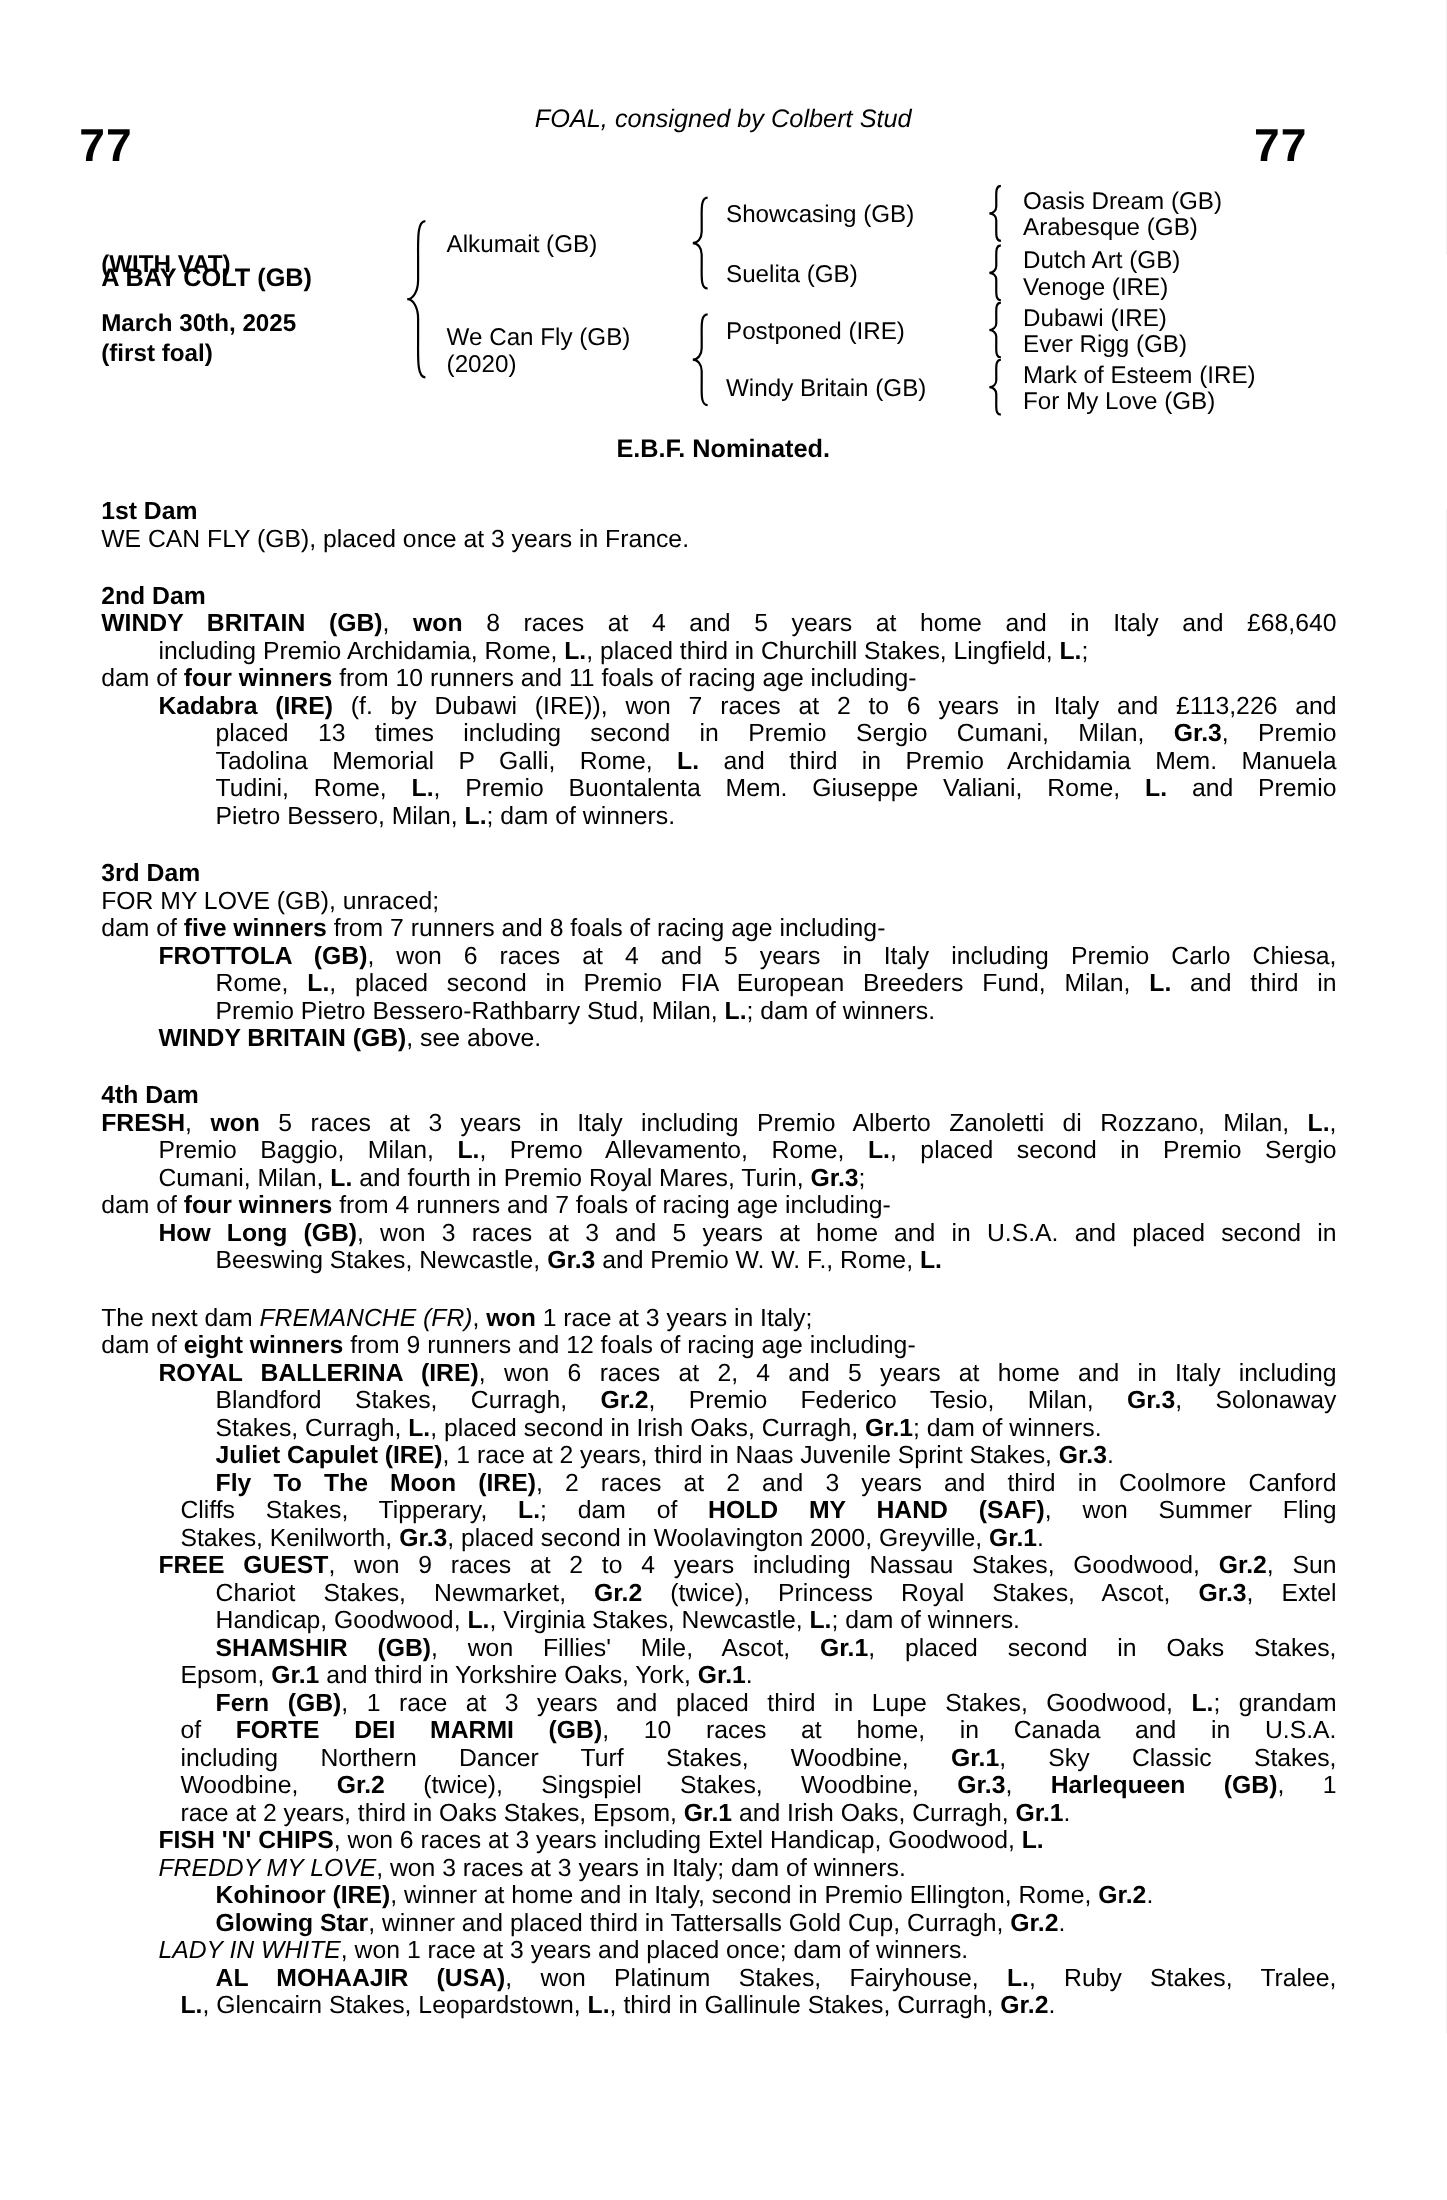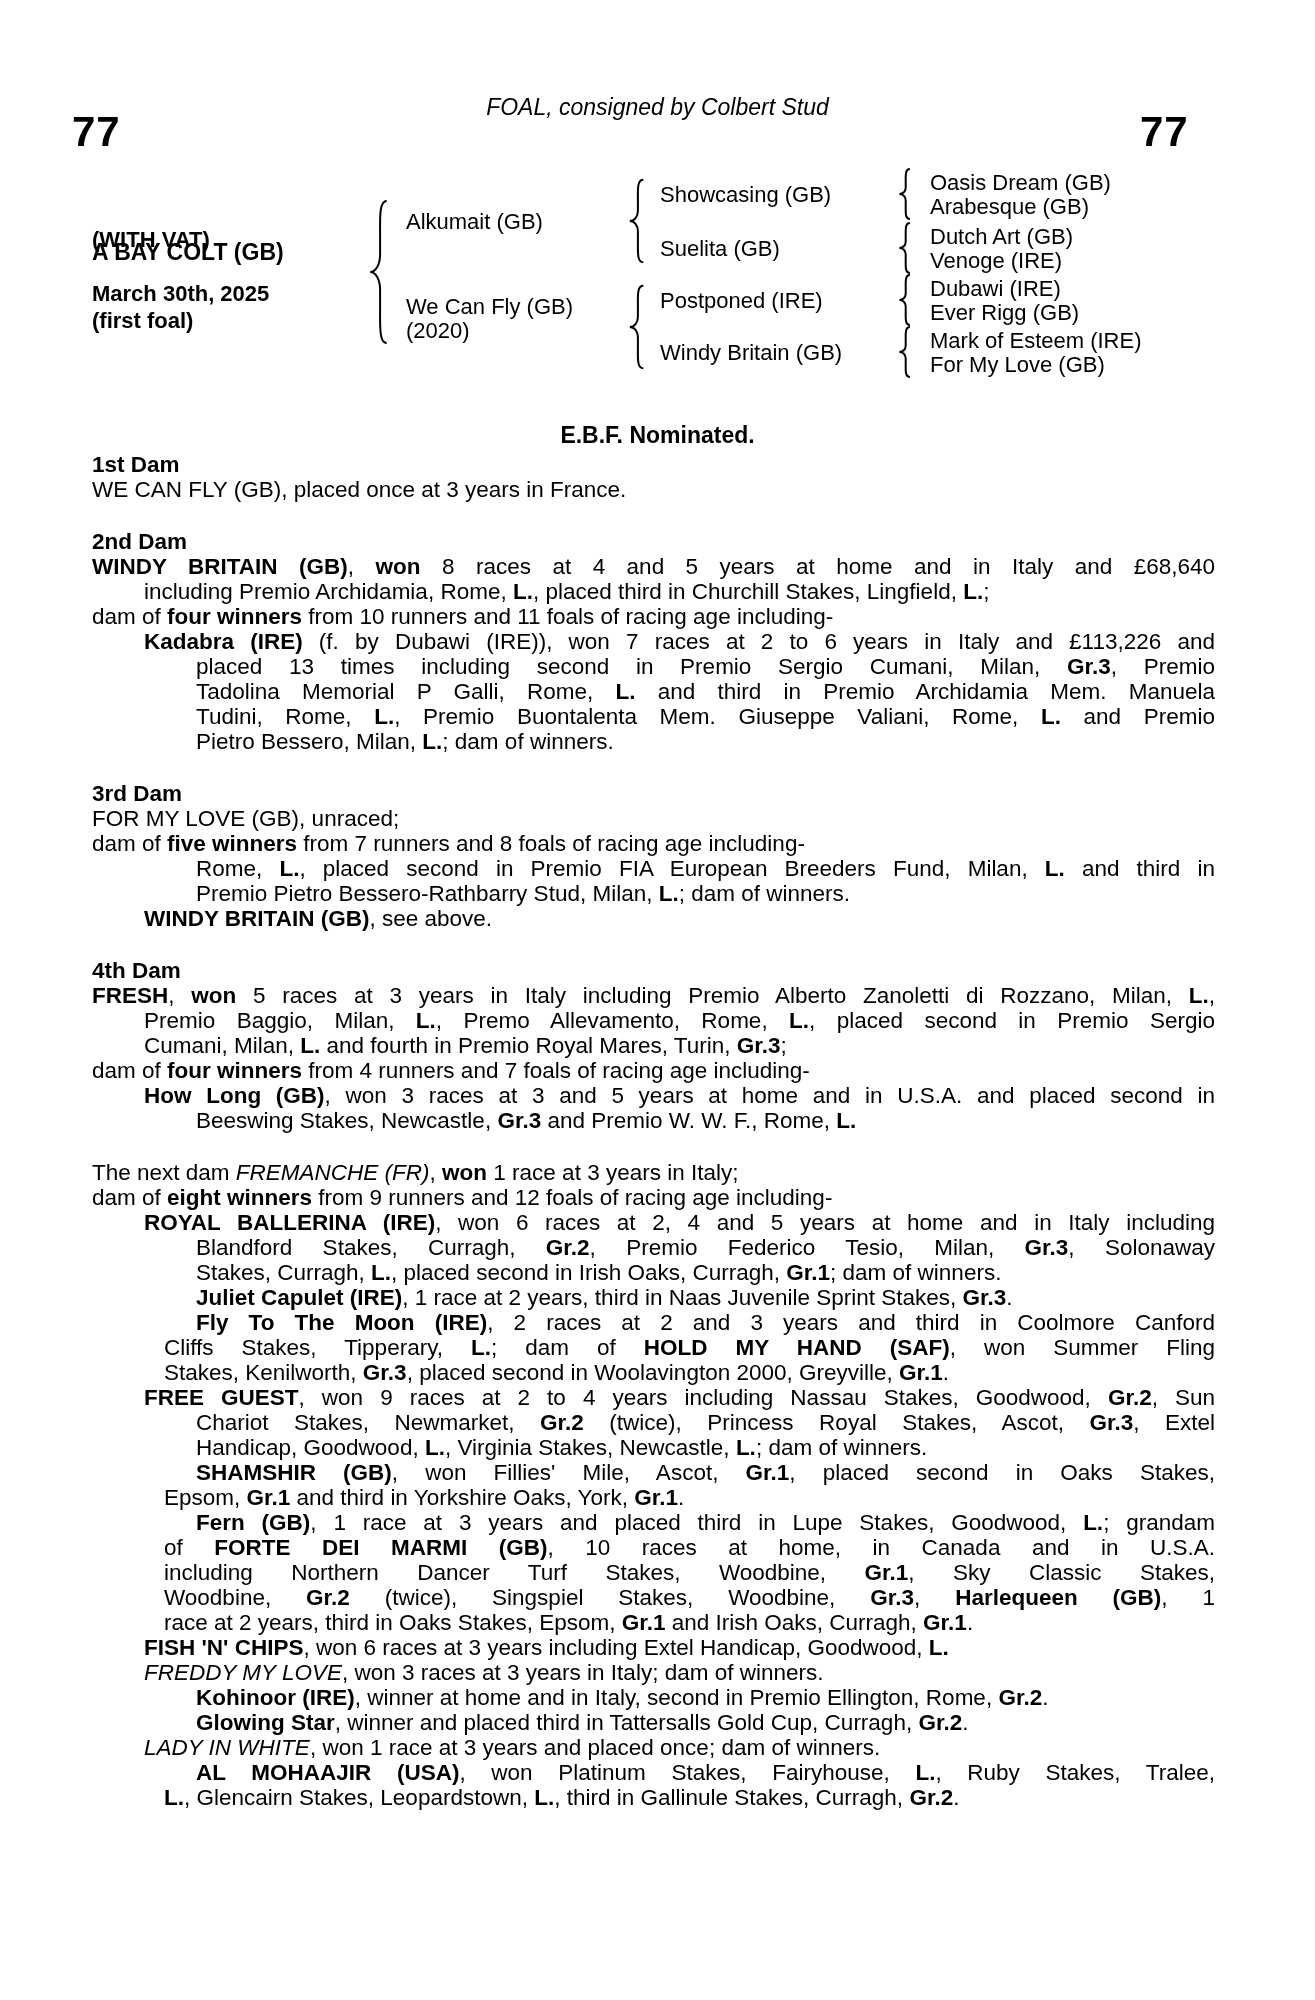--- a/index.html
+++ b/index.html
@@ -19,21 +19,21 @@
   .info-line { position:absolute; left:92px; font-size:22px; white-space:nowrap;font-weight:bold; }
   .info-title { font-weight:bold; font-size:23px; }
 
   .ped { position:absolute; font-size:22px; white-space:nowrap; }
 
   .brace { position:absolute; }
   .brace svg { display:block; width:100%; height:100%; }
 
   .ebf {
     position:absolute; top:394px; left:0; width:100%;
-    text-align:center; font-weight:bold; font-size:23px;margin-top:28px;
+    text-align:center; font-weight:bold; font-size:23px;
   }
 
   .catalog {
     position:absolute; left:92px; top:452px; width:1123px;
     font-size:22.5px; line-height:25px;
   }
   .section + .section { margin-top:27px; }
   .heading { font-weight:bold; }
   .tline { text-align:justify; text-align-last:justify; }
   .tline.last { text-align-last:left; }
@@ -142,20 +142,21 @@
       </div>
       <div class="section">
         <div class="heading">3rd Dam</div>
         <div class="para ind0">
           <div class="tline first last"><span>FOR MY LOVE (GB), unraced;</span></div>
         </div>
         <div class="para ind0">
           <div class="tline first last"><span>dam of </span><span class="b">five winners</span><span> from 7 runners and 8 foals of racing age including-</span></div>
         </div>
         <div class="para ind1">
+          <div class="tline first"><span class="b">FROTTOLA (GB)</span><span>, won 6 races at 4 and 5 years in Italy including Premio Carlo Chiesa,</span></div>
           <div class="tline"><span>Rome, </span><span class="b">L.</span><span>, placed second in Premio FIA European Breeders Fund, Milan, </span><span class="b">L.</span><span> and third in</span></div>
           <div class="tline last"><span>Premio Pietro Bessero-Rathbarry Stud, Milan, </span><span class="b">L.</span><span>; dam of winners.</span></div>
         </div>
         <div class="para ind1">
           <div class="tline first last"><span class="b">WINDY BRITAIN (GB)</span><span>, see above.</span></div>
         </div>
       </div>
       <div class="section">
         <div class="heading">4th Dam</div>
         <div class="para ind0">

